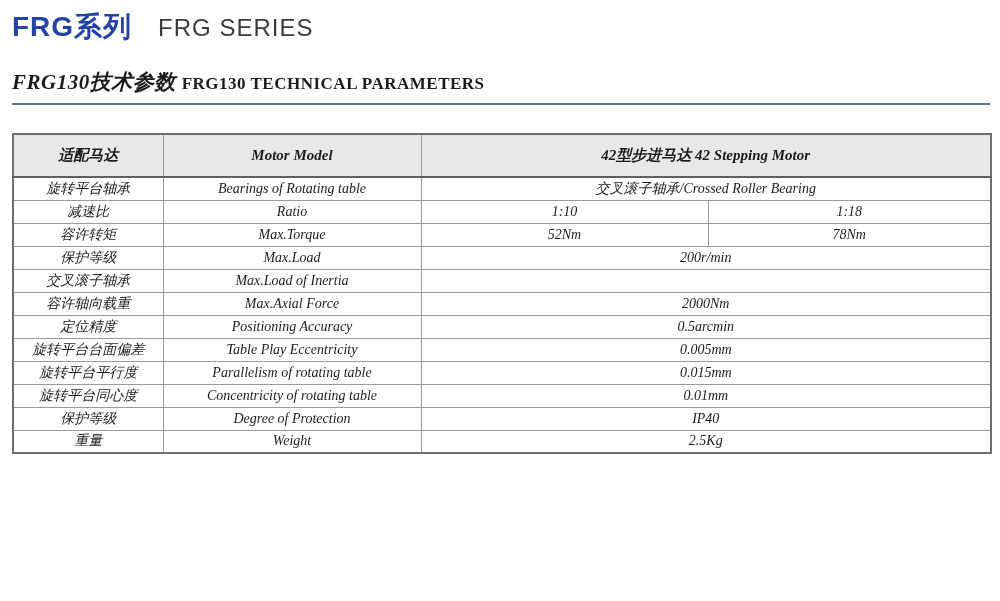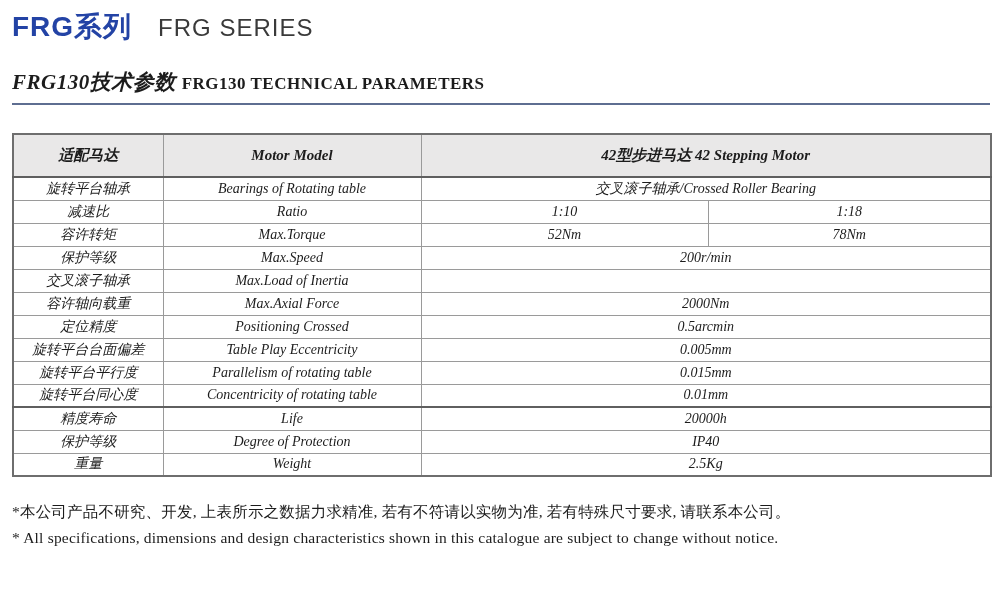--- a/index.html
+++ b/index.html
@@ -146,69 +146,60 @@
           <td>1:18</td>
         </tr>
         <tr>
           <td>容许转矩</td>
           <td>Max.Torque</td>
           <td>52Nm</td>
           <td>78Nm</td>
         </tr>
         <tr>
           <td>保护等级</td>
-          <td>Max.Speed</td>
+          <td>Max.Load</td>
           <td colspan="2">200r/min</td>
         </tr>
         <tr>
           <td>交叉滚子轴承</td>
           <td>Max.Load of Inertia</td>
           <td colspan="2"></td>
         </tr>
         <tr>
           <td>容许轴向载重</td>
           <td>Max.Axial Force</td>
           <td colspan="2">2000Nm</td>
         </tr>
         <tr>
           <td>定位精度</td>
-          <td>Positioning Crossed</td>
+          <td>Positioning Accuracy</td>
           <td colspan="2">0.5arcmin</td>
         </tr>
         <tr>
           <td>旋转平台台面偏差</td>
           <td>Table Play Eccentricity</td>
           <td colspan="2">0.005mm</td>
         </tr>
         <tr>
           <td>旋转平台平行度</td>
           <td>Parallelism of rotating table</td>
           <td colspan="2">0.015mm</td>
         </tr>
         <tr>
           <td>旋转平台同心度</td>
           <td>Concentricity of rotating table</td>
           <td colspan="2">0.01mm</td>
         </tr>
-        <tr class="section-break">
-          <td>精度寿命</td>
-          <td>Life</td>
-          <td colspan="2">20000h</td>
-        </tr>
         <tr>
           <td>保护等级</td>
           <td>Degree of Protection</td>
           <td colspan="2">IP40</td>
         </tr>
         <tr>
           <td>重量</td>
           <td>Weight</td>
           <td colspan="2">2.5Kg</td>
         </tr>
       </tbody>
   </table>
 
-  <div class="notes">
-    <p>*本公司产品不研究、开发, 上表所示之数据力求精准, 若有不符请以实物为准, 若有特殊尺寸要求, 请联系本公司。</p>
-    <p>* All specifications, dimensions and design characteristics shown in this catalogue are subject to change without notice.</p>
-  </div>
 
 </div>
 
 </body></html>

